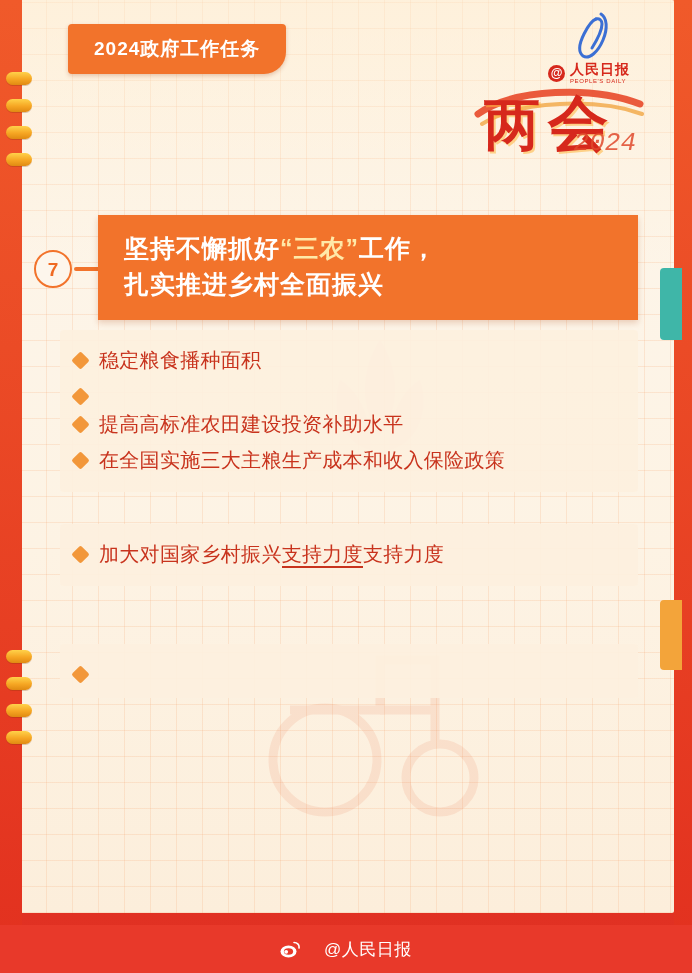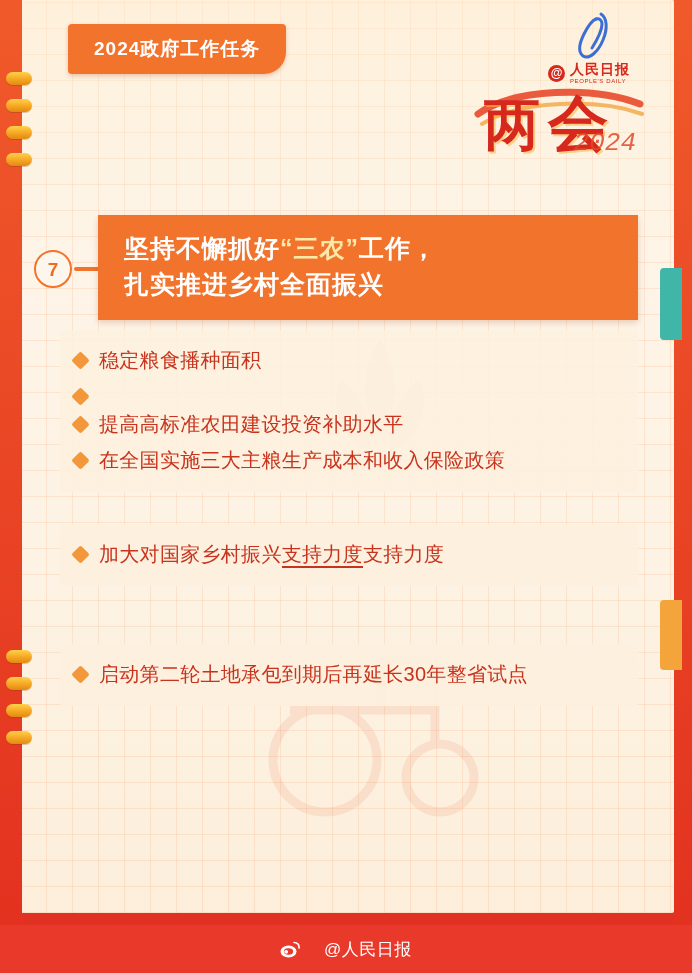--- a/index.html
+++ b/index.html
@@ -340,21 +340,20 @@
   <div class="group g2">
     <div class="bullet">
       <div class="dia"></div>
       <div class="btxt">加大对国家乡村振兴<span class="u">支持力度</span>支持力度</div>
     </div>
   </div>
 
   <div class="group g3">
     <div class="bullet">
       <div class="dia"></div>
-      <div class="btxt">启动第二轮土地承包到期后再延长30年整省试点</div>
     </div>
   </div>
 
   <div class="footer">
     <span class="weibo-icon">
       <svg width="20" height="17" viewBox="0 0 20 17">
         <ellipse cx="8.5" cy="10.5" rx="8" ry="6" fill="#ffffff"></ellipse>
         <ellipse cx="8.5" cy="10.5" rx="4.6" ry="3.3" fill="#e8392a"></ellipse>
         <circle cx="6.2" cy="10.8" r="1.9" fill="#ffffff"></circle>
         <path d="M14 1.5 C17.5 1.5, 19.5 4, 19 7" fill="none" stroke="#ffffff" stroke-width="1.6" stroke-linecap="round"></path>

